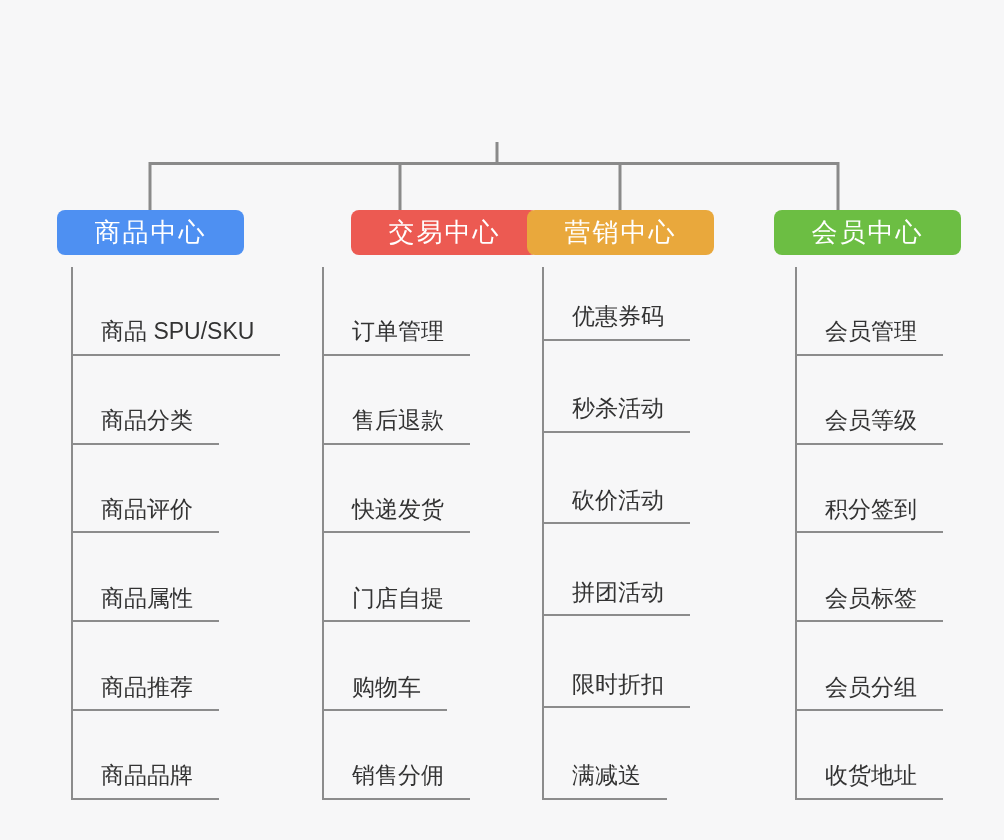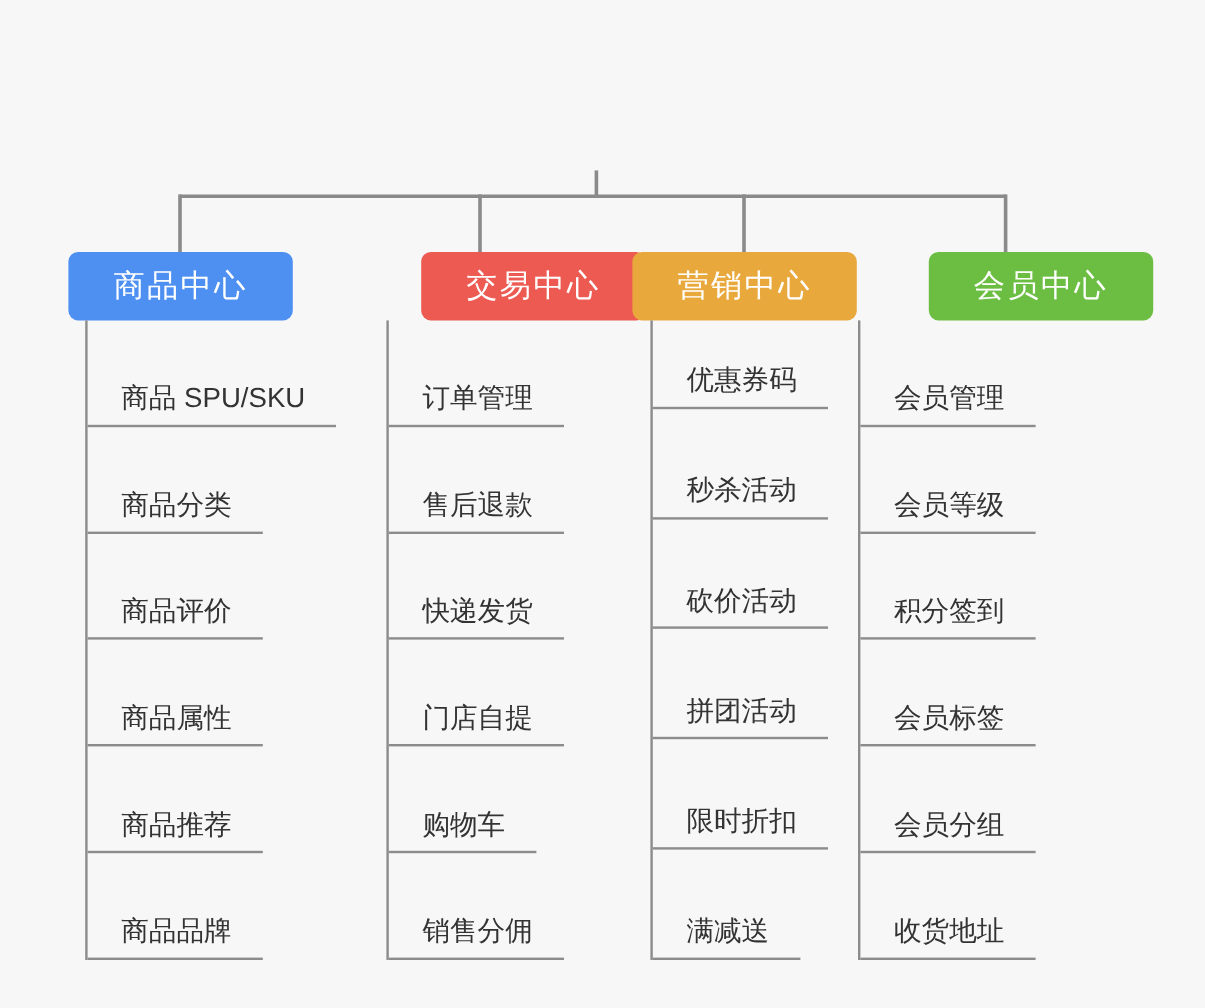--- a/index.html
+++ b/index.html
@@ -14,34 +14,34 @@
     z-index:2;
   }
   .root-title{font-size:42px;font-weight:500;letter-spacing:1px;line-height:1;}
   .dog-icon{width:58px;height:58px;flex:0 0 auto;}
 
   
   .connectors{position:absolute;left:0;top:0;z-index:1;}
 
   
   .branch-box{
-    position:absolute;top:210px;width:187px;height:57px;border-radius:8px;
+    position:absolute;top:210px;width:187px;height:45px;border-radius:8px;
     display:flex;align-items:center;justify-content:center;
     color:#FFFFFF;font-size:26px;font-weight:500;letter-spacing:2px;z-index:2;
   }
   .branch-1{left:57px;}  .branch-2{left:307px;}
   .branch-3{left:527px;} .branch-4{left:774px;}
 
   
   .leaf-col{
     position:absolute;top:267px;height:533px;
     border-left:2px solid #8C8C8C;
     display:flex;flex-direction:column;z-index:2;
   }
-  .col-1{left:71px;} .col-2{left:322px;} .col-3{left:542px;gap:18px;} .col-4{left:715px;}
+  .col-1{left:71px;} .col-2{left:322px;} .col-3{left:542px;gap:18px;} .col-4{left:795px;}
   .leaf-node{
     height:88.83px;display:flex;align-items:flex-end;
   }
   .leaf-label{
     display:inline-block;font-size:23px;color:#333333;line-height:1.2;
     padding:0 26px 8px 28px;border-bottom:2px solid #8C8C8C;white-space:nowrap;
   }
 </style>
 </head>
 <body>

